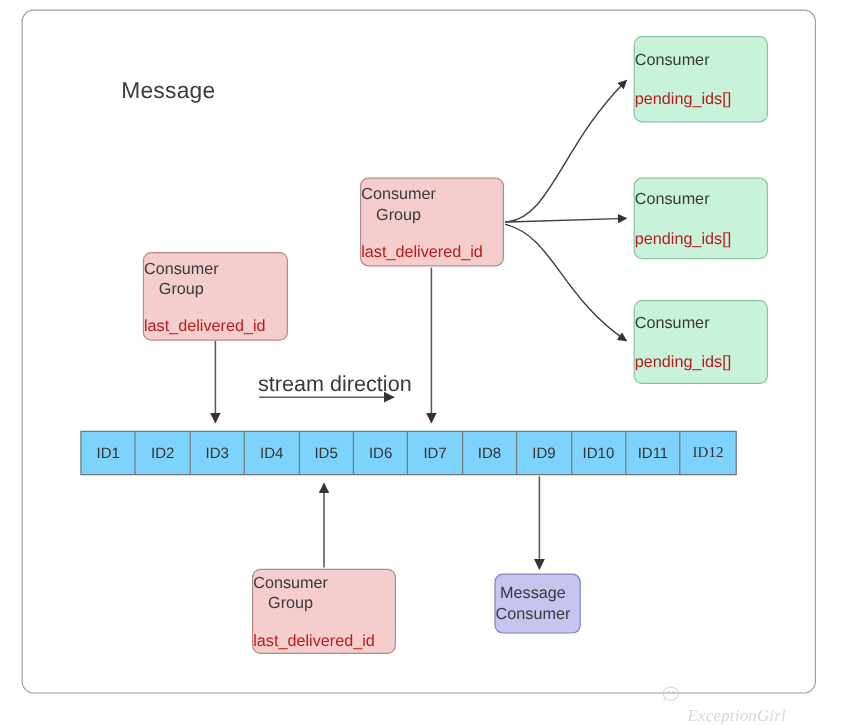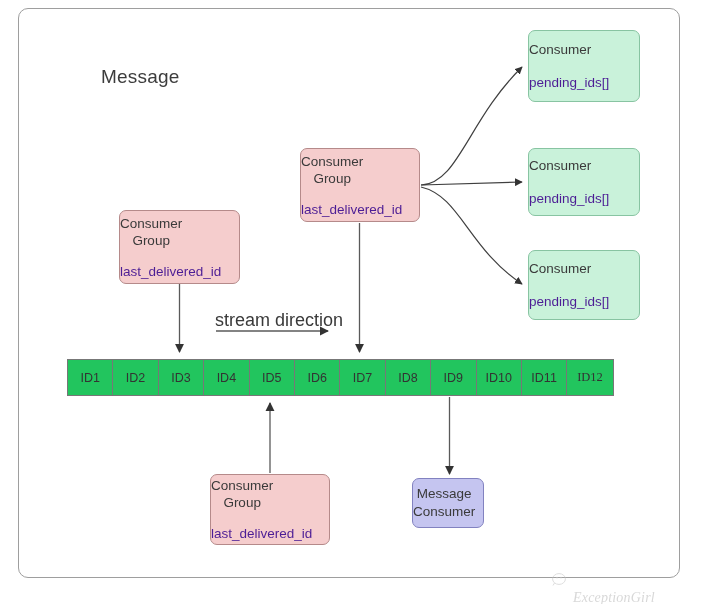--- a/index.html
+++ b/index.html
@@ -62,21 +62,21 @@
     border: 1.1px solid #88c4a2;
   }
   .msgbox {
     background: #c5c5f0;
     border: 1.1px solid #8282c0;
   }
   .node .title {
     color: #3a3a3a;
   }
   .node .sub {
-    color: #4c1d95;
+    color: #b91c1c;
     margin-top: 14px;
   }
   .consumer .sub {
     margin-top: 16px;
   }
   .msgbox .title {
     line-height: 18px;
   }
   #stream-title {
     position: absolute;
@@ -88,21 +88,21 @@
   }
   
   #stream-row {
     position: absolute;
     left: 67px;
     top: 359px;
     height: 37px;
     display: flex;
     border: 1px solid #777777;
     box-sizing: border-box;
-    background: #22c55e;
+    background: #7dd3fc;
   }
   #stream-row .cell {
     width: 45.4px;
     height: 100%;
     display: flex;
     align-items: center;
     justify-content: center;
     border-right: 1px solid #777777;
     box-sizing: border-box;
     font-size: 12.5px;

